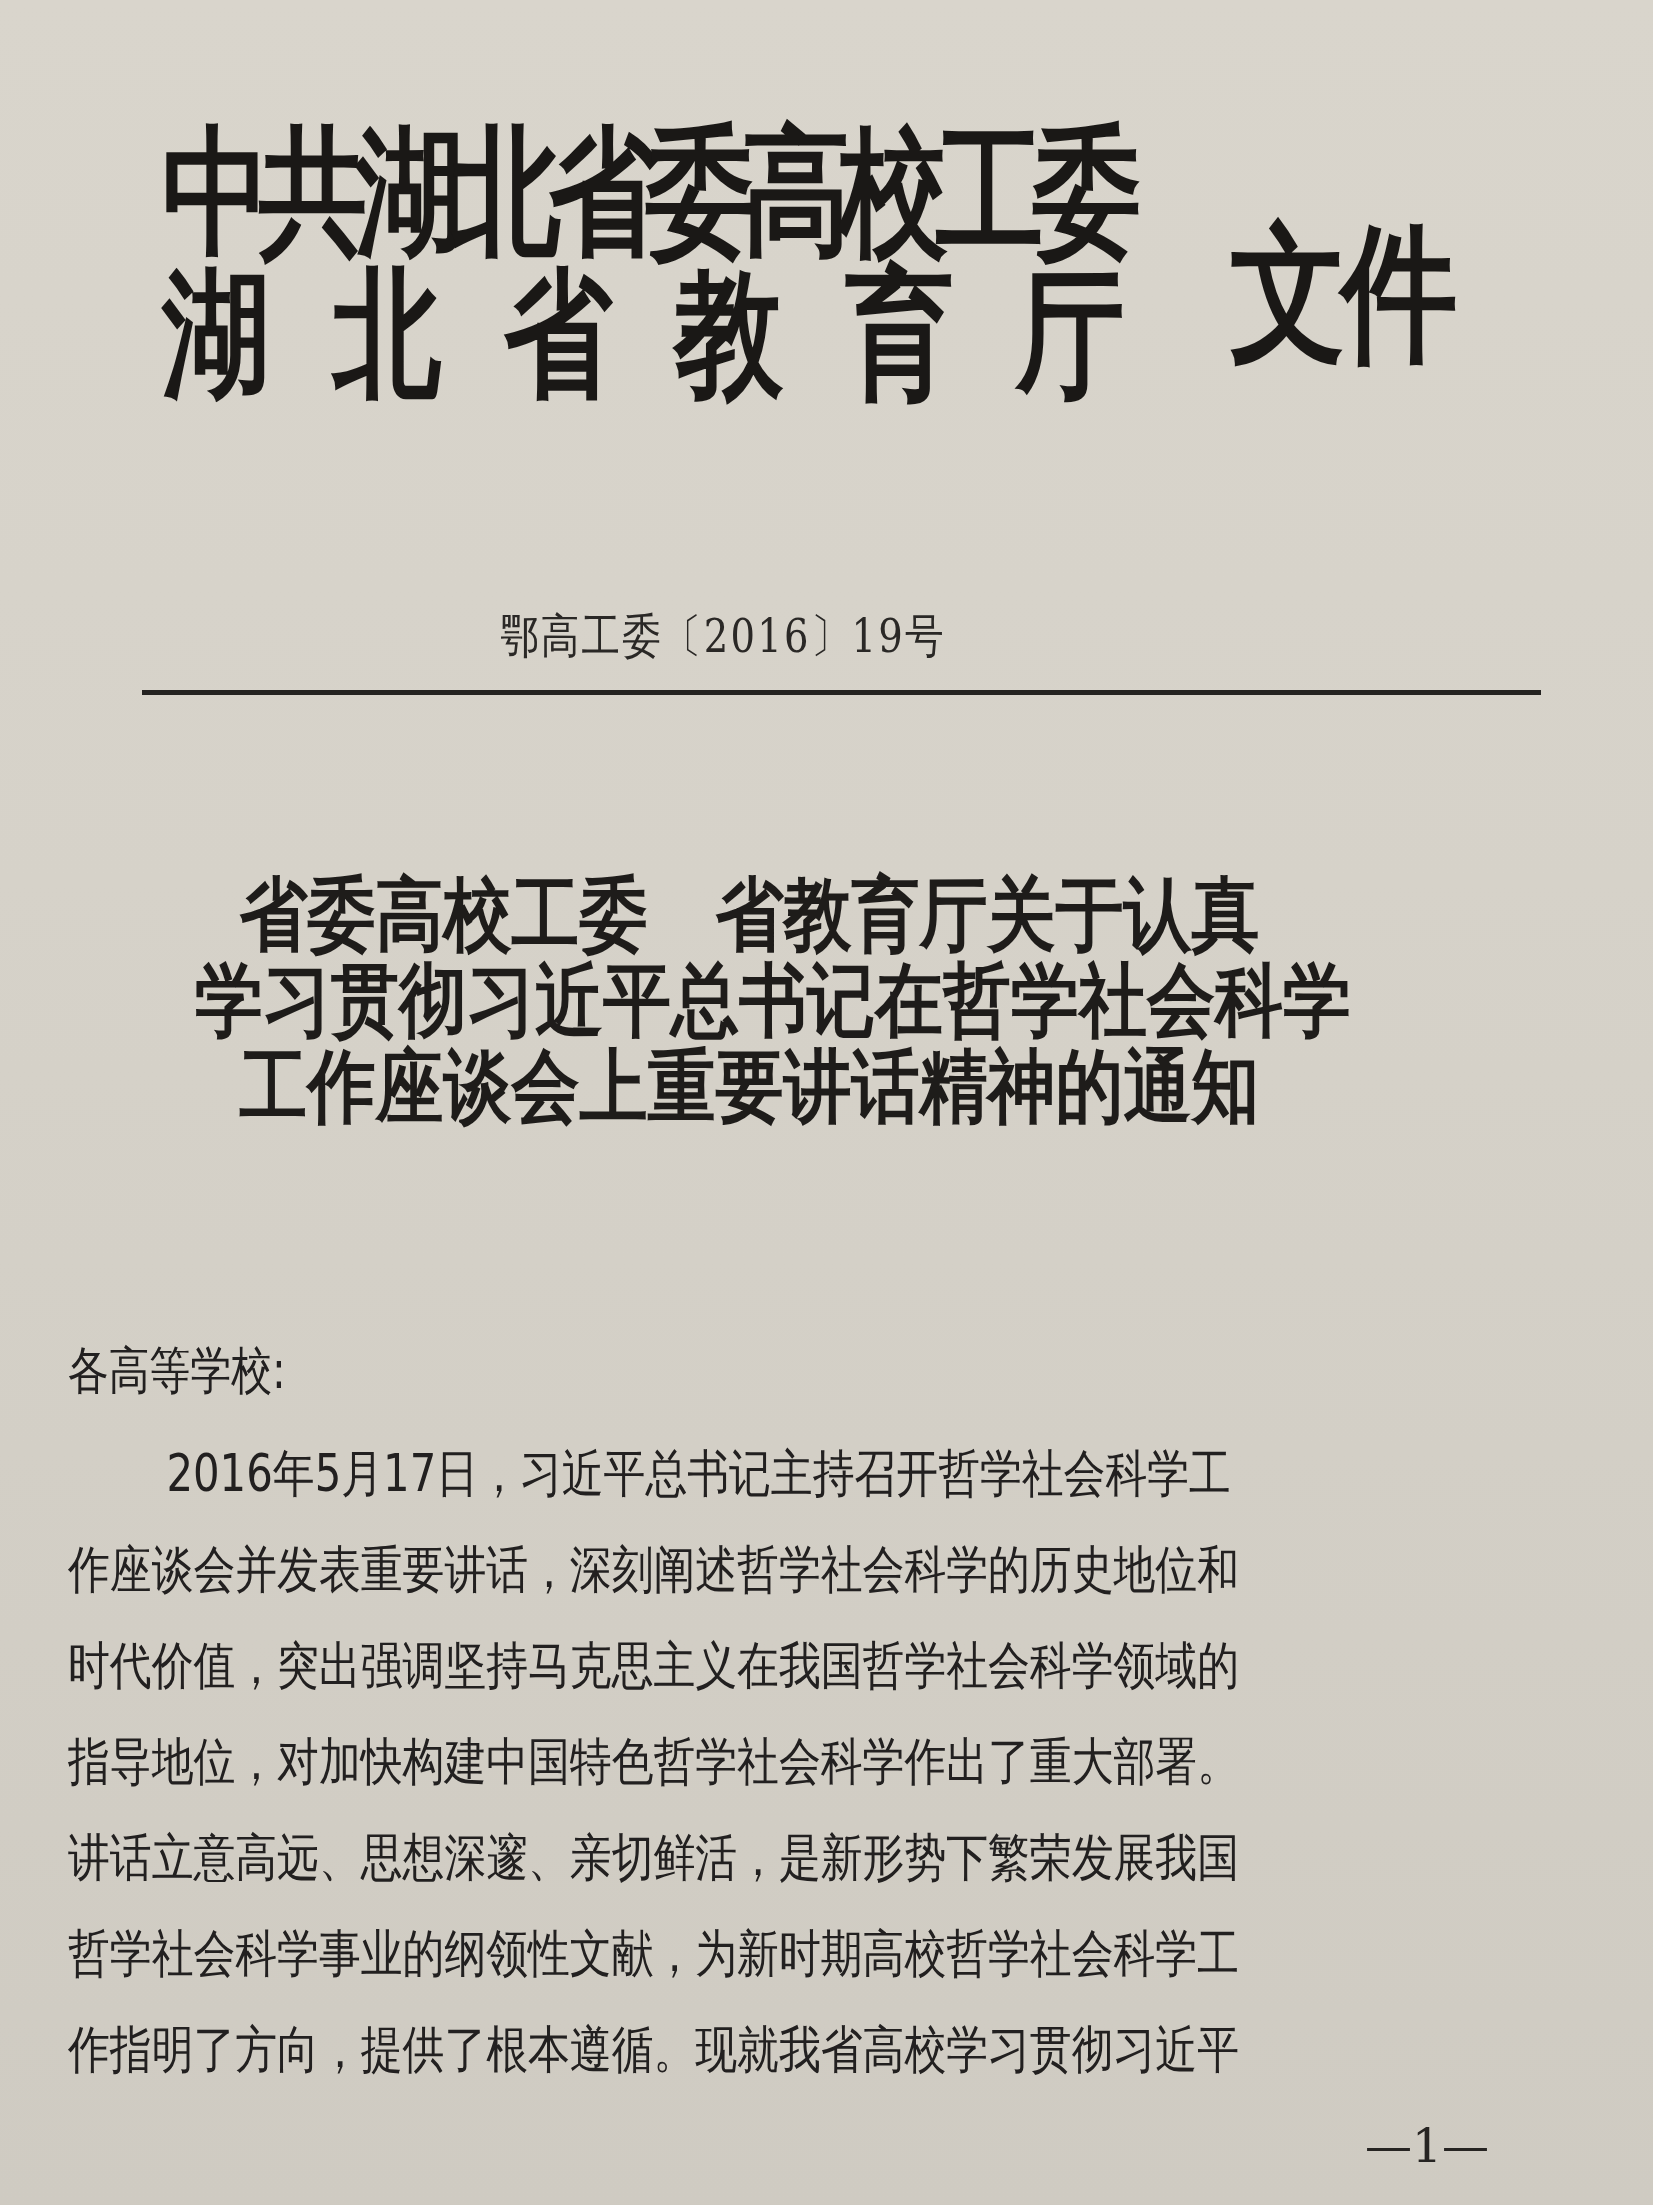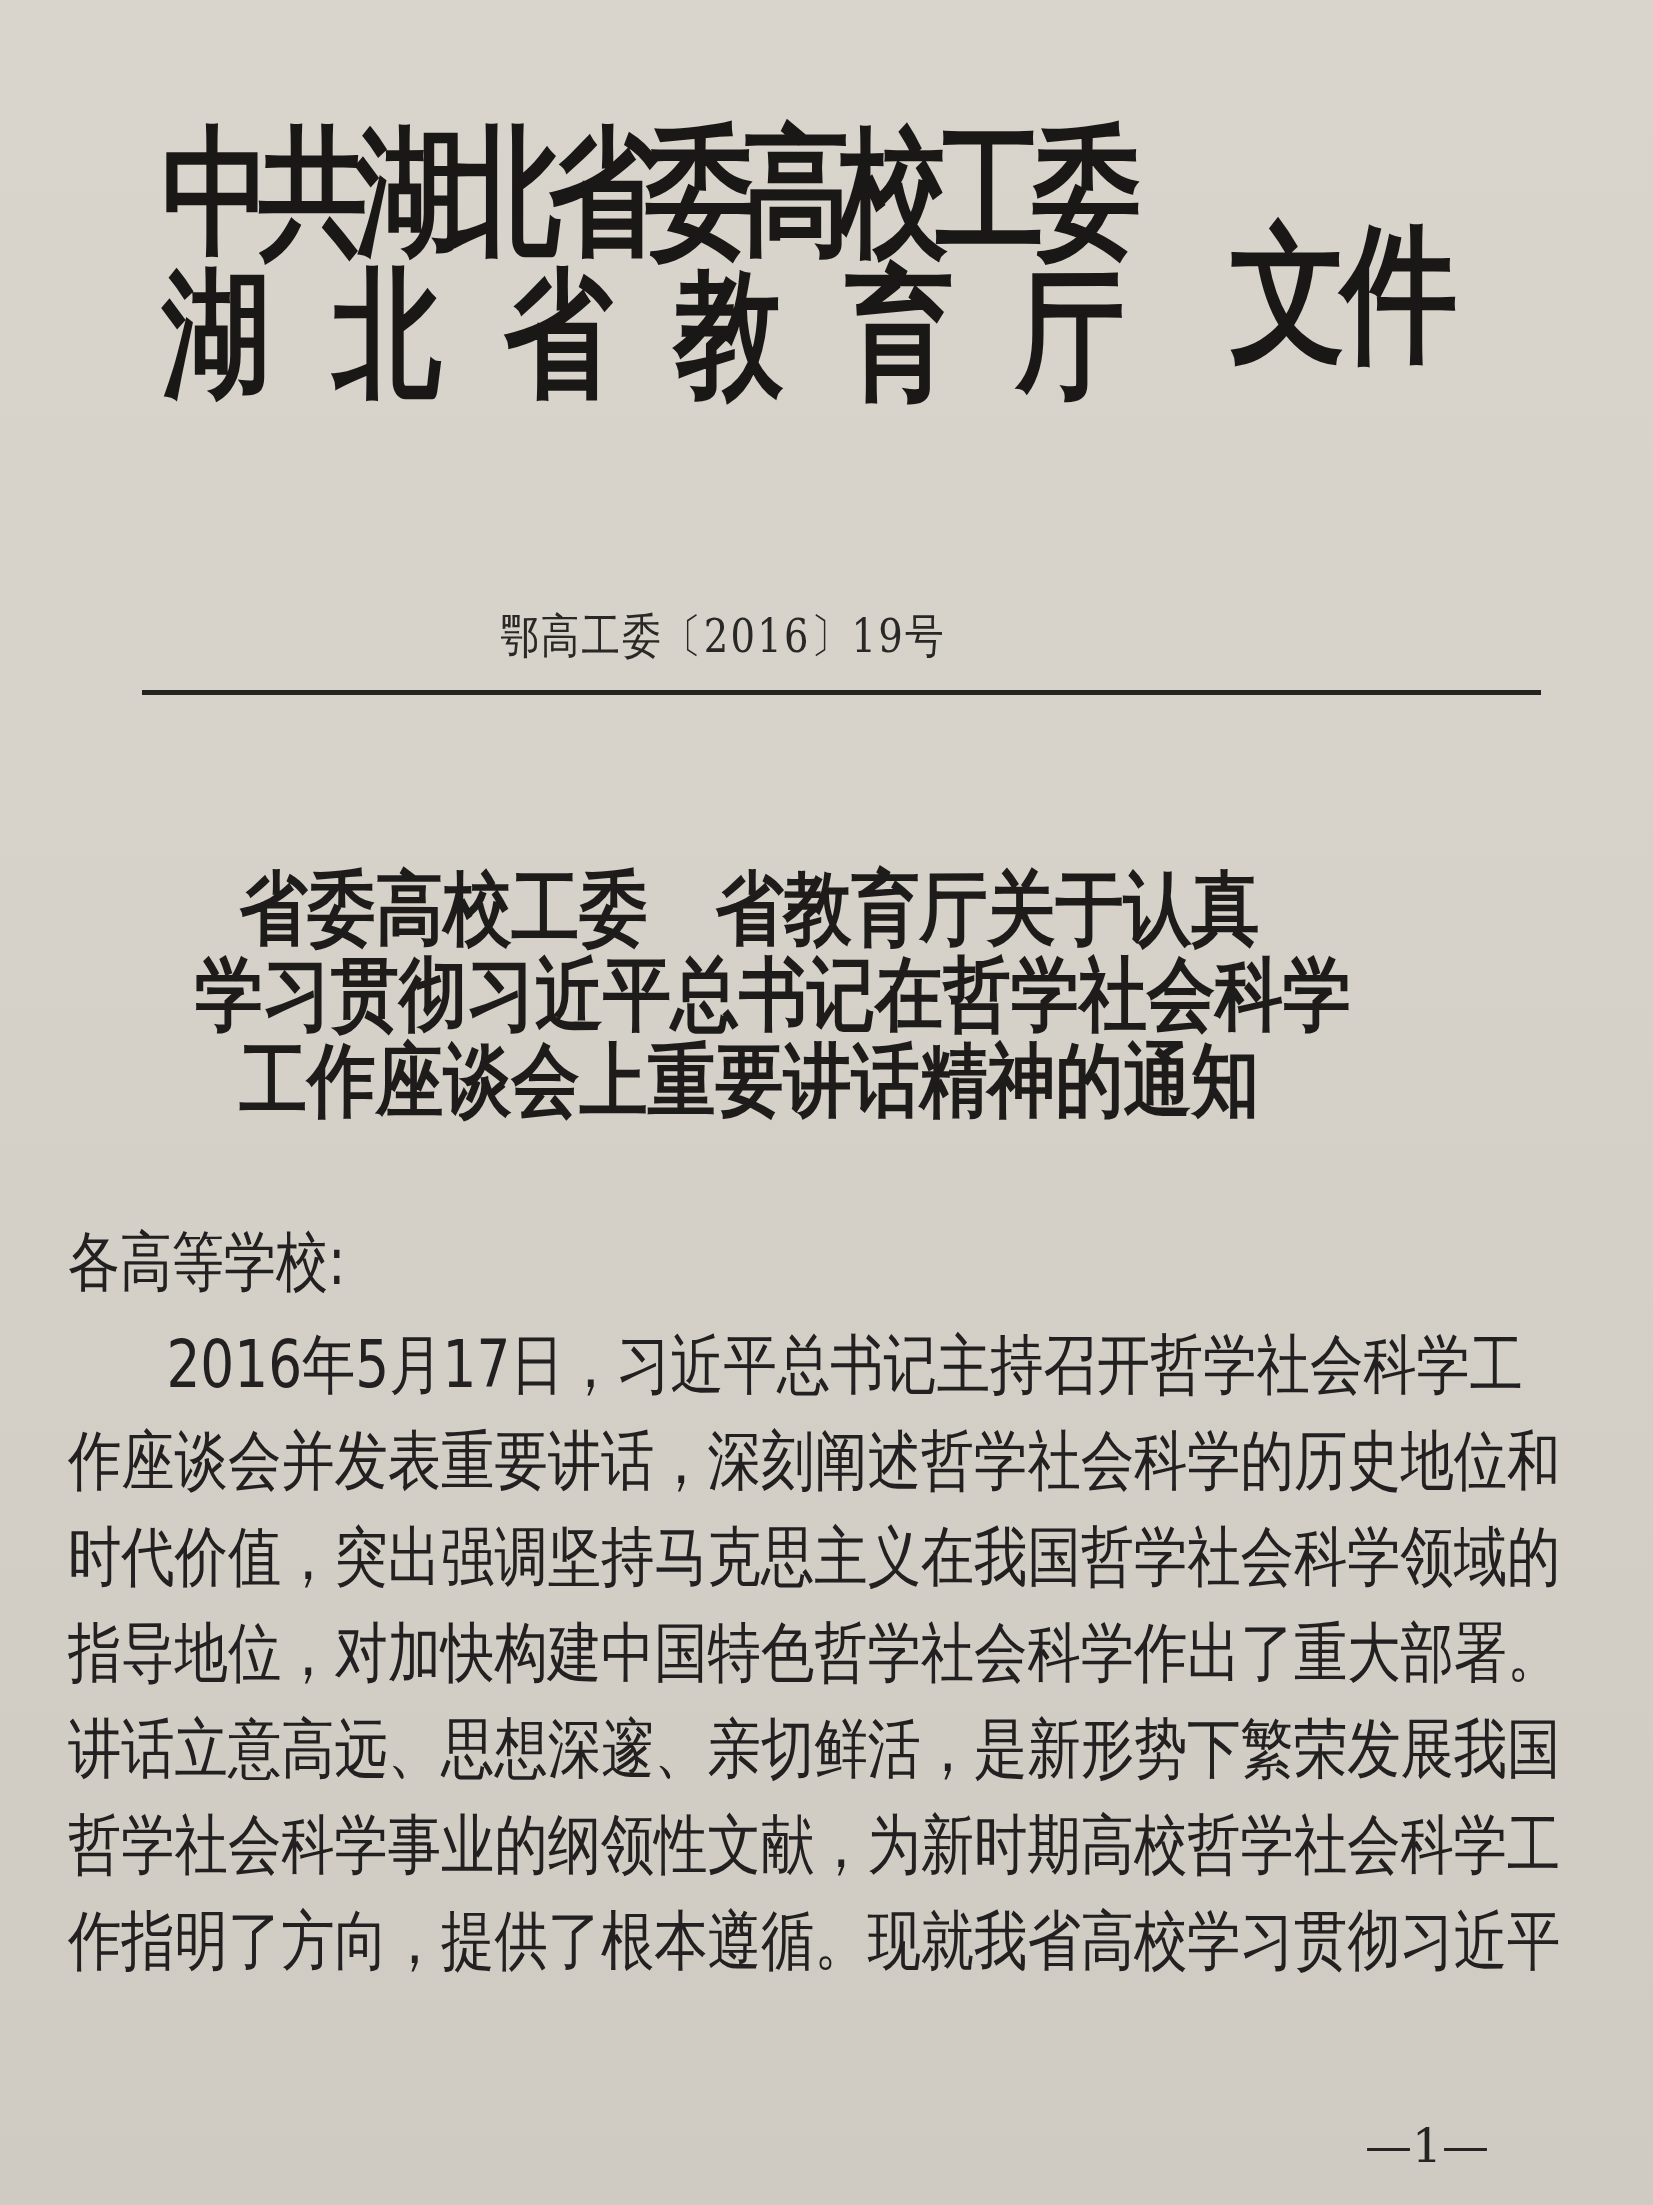--- a/index.html
+++ b/index.html
@@ -37,31 +37,31 @@
       position:absolute; left:500px; top:605px;
       font-size:47px; letter-spacing:2.7px; color:#2a2826;
       transform:scaleX(0.82); transform-origin:left; white-space:nowrap;
     }
     .red-rule {
       position:absolute; left:142px; top:690px; width:1399px; height:5.4px;
       background:#252321;
     }
     .title-block {
       position:absolute; left:0; top:872px; width:1607px; text-align:center;
-      font-family:Liberation Mono, monospace; font-weight:bold;
+      font-family:Liberation Serif, serif; font-weight:bold;
       font-size:80px; line-height:86px; color:#1e1c1a;
     }
     .title-line { white-space:nowrap; transform:scaleX(0.85); }
     .title-line:nth-child(1){ margin-left:-108px; }
     .title-line:nth-child(2){ margin-left:-61px; }
     .title-line:nth-child(3){ margin-left:-108px; }
     .body-text {
-      position:absolute; left:68px; top:1214px; width:1419px;
+      position:absolute; left:68px; top:1323px; width:1419px;
       font-family:"DejaVu Sans", sans-serif;
-      font-size:65px; line-height:96px; color:#222020;
+      font-size:51px; line-height:96px; color:#222020;
     }
     .salutation { white-space:nowrap; transform:scaleX(0.8); transform-origin:left; margin-bottom:6.8px; }
     .para-line { white-space:nowrap; transform:scaleX(0.82); transform-origin:left; }
     .para-line.indent { padding-left:120px; transform-origin:left; }
     .page-number {
       position:absolute; left:1365px; top:2118px;
       font-size:47px; color:#262422; white-space:nowrap;
     }
   </style>
 </head>

